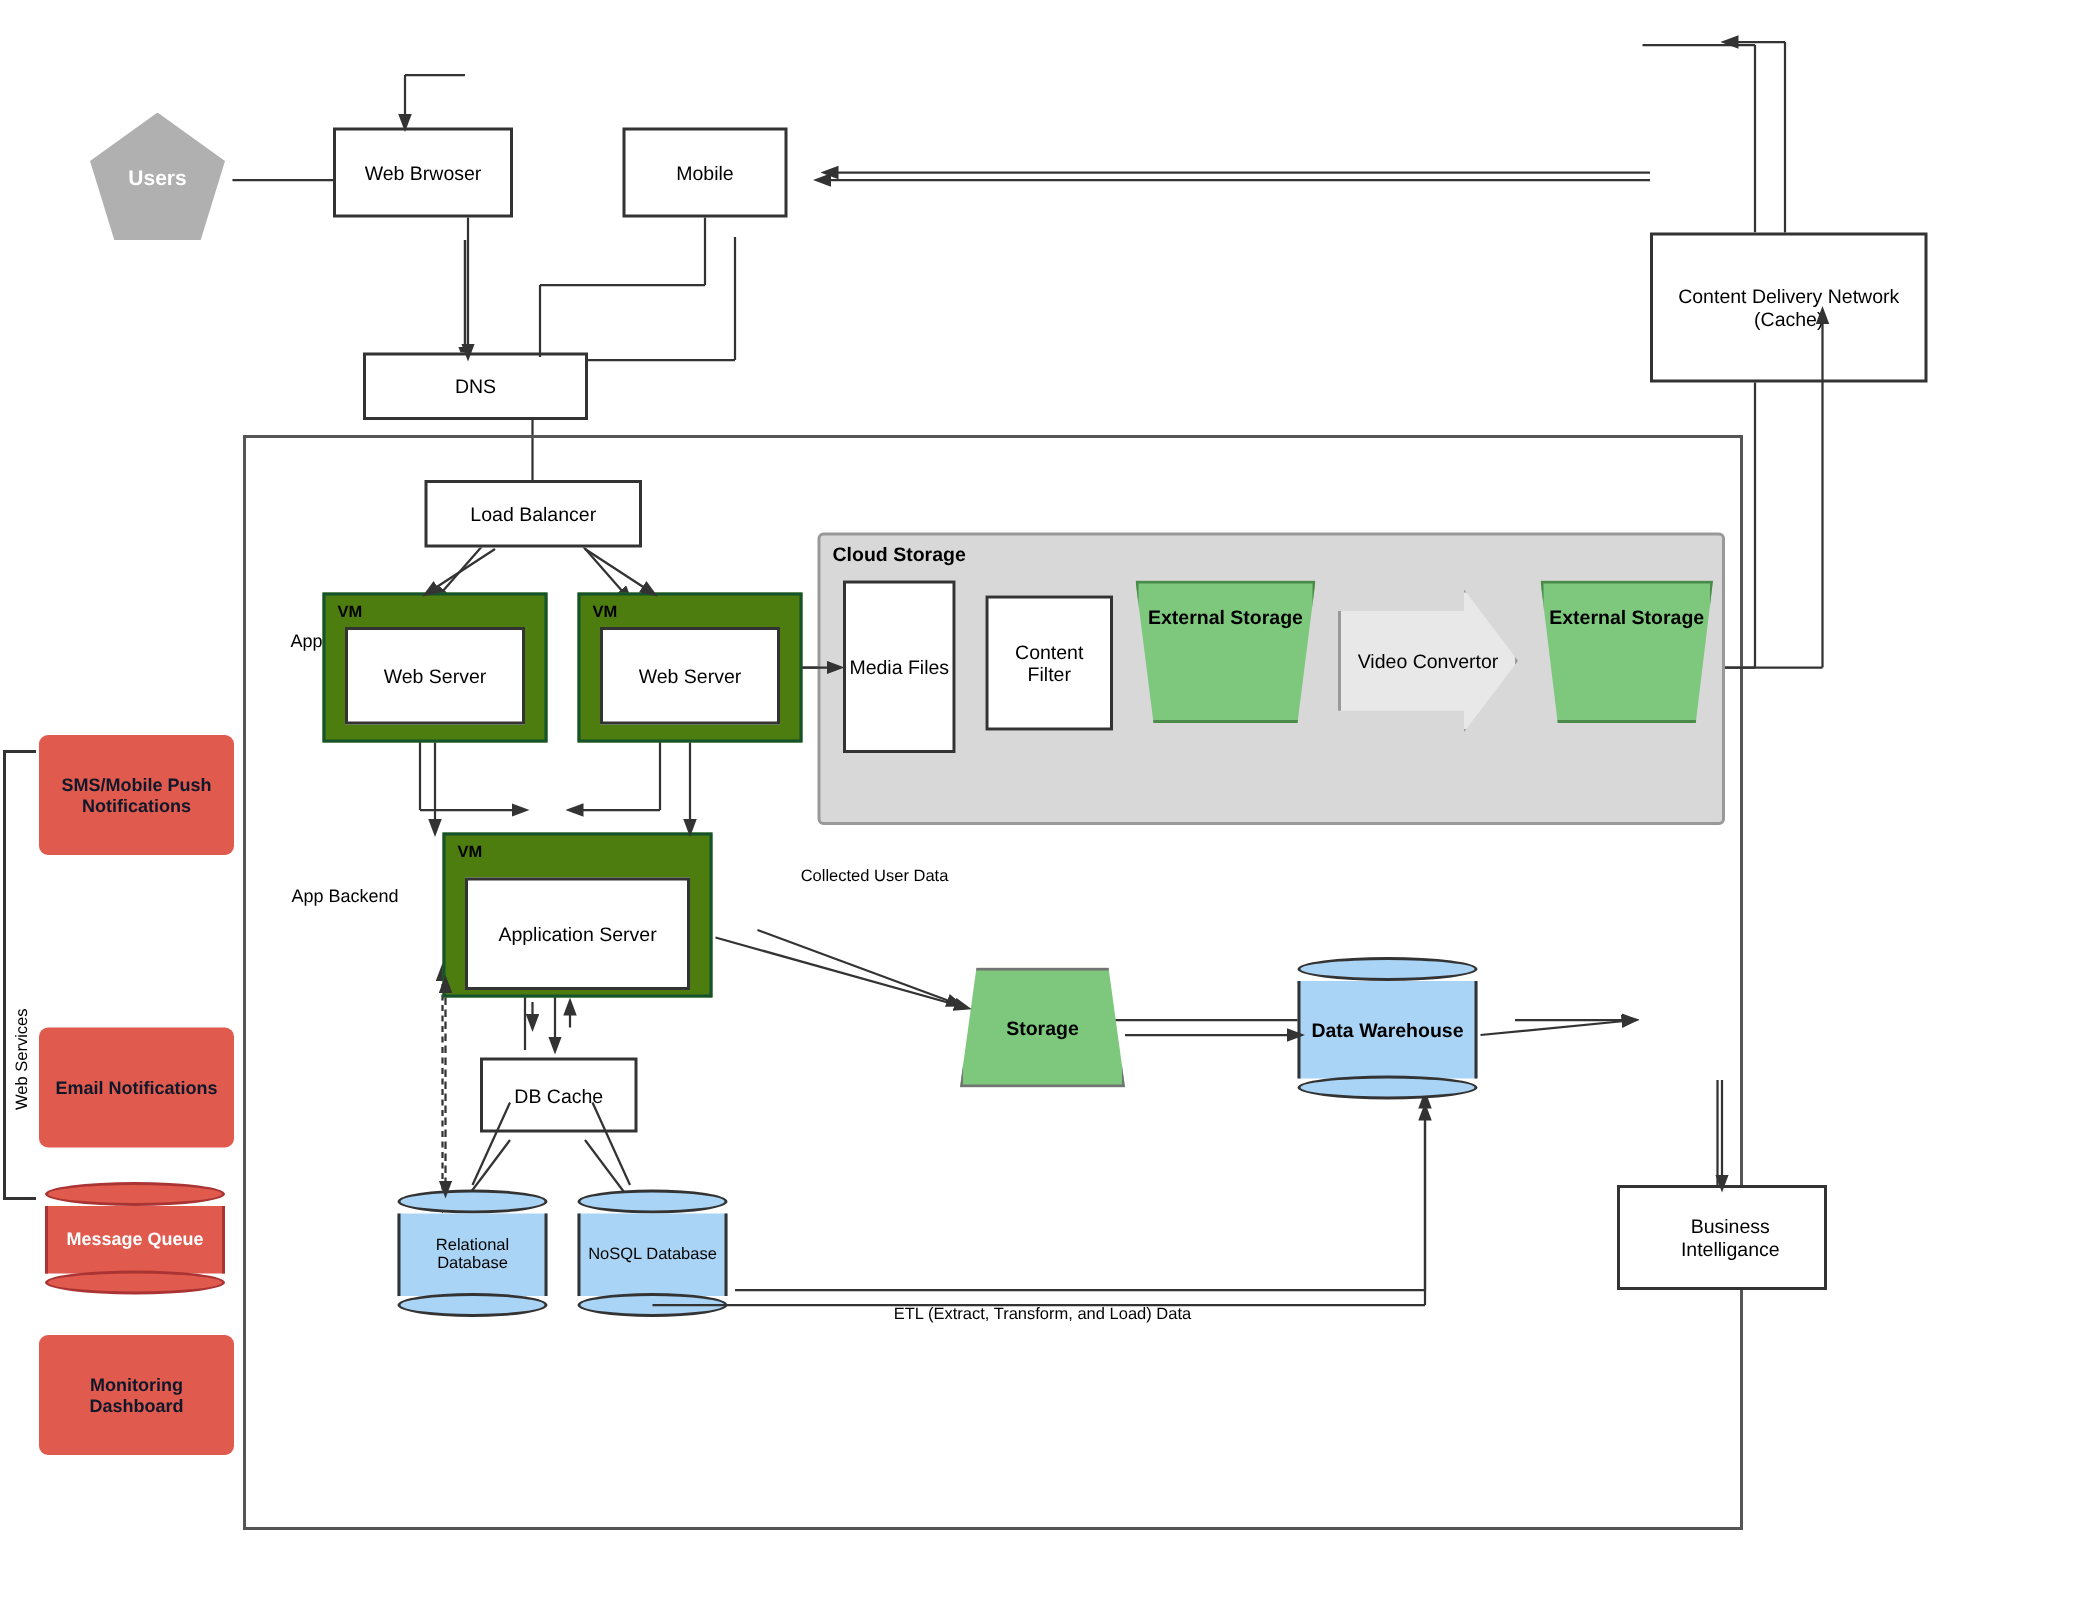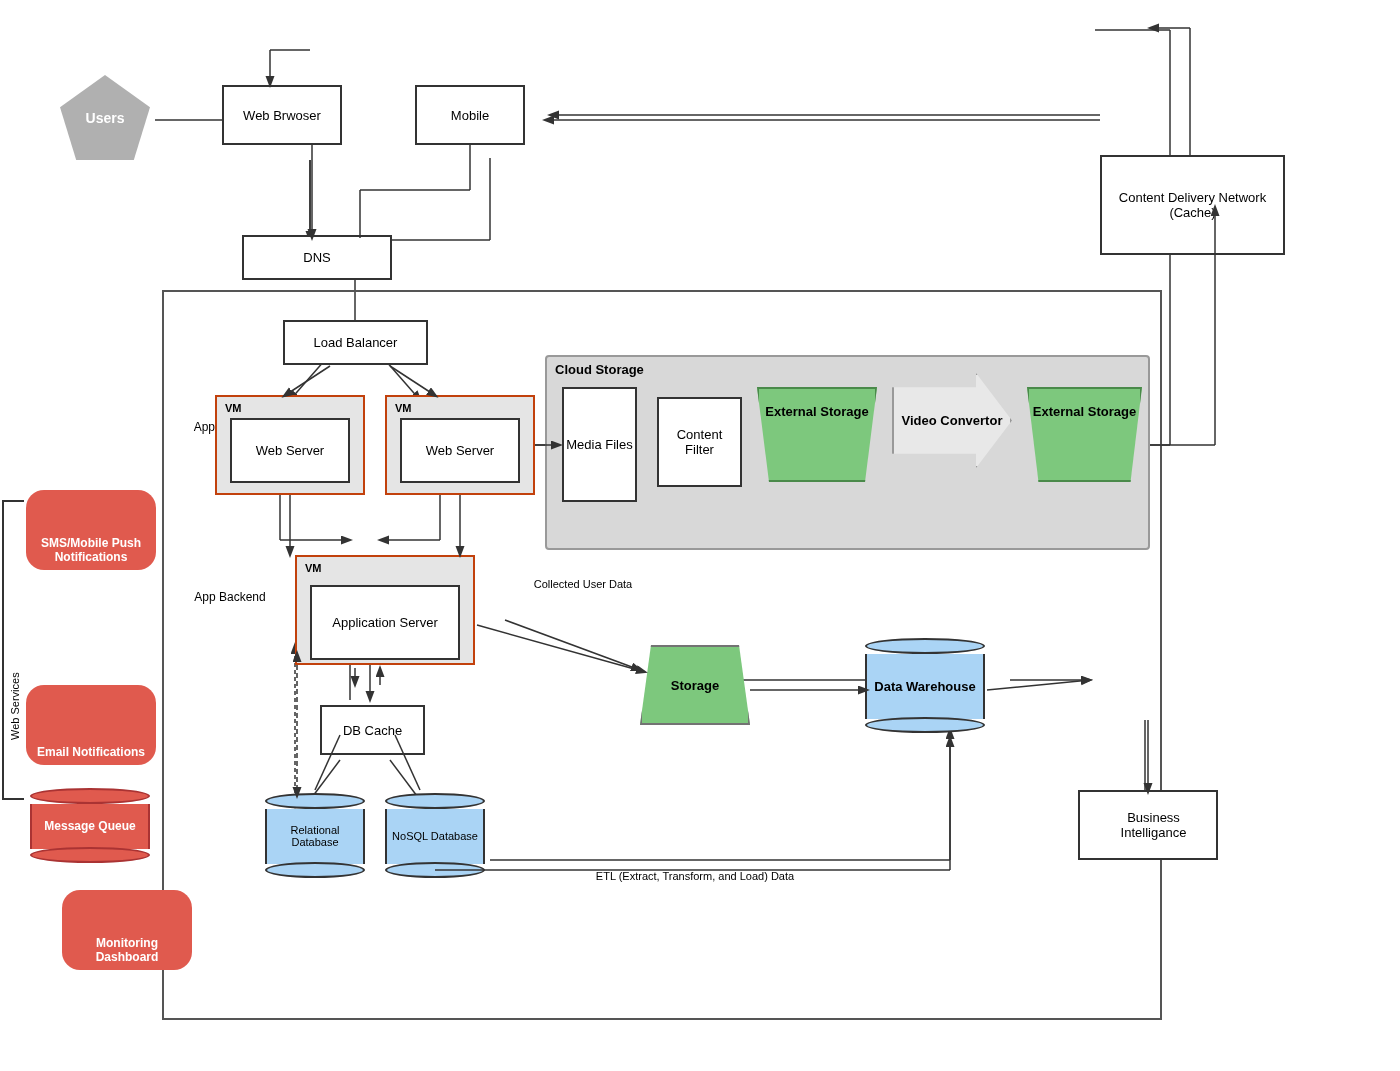--- a/index.html
+++ b/index.html
@@ -37,34 +37,34 @@
       border: 2px solid #333;
       background: #fff;
       display: flex;
       align-items: center;
       justify-content: center;
       text-align: center;
       padding: 4px;
     }
 
     .box-orange {
-      background: #e5e5e5;
-      border: 2px solid #c2410c;
+      background: #4d7c0f;
+      border: 2px solid #14532d;
     }
 
     
     .red-btn {
       position: absolute;
       background: #e05a4e;
-      border-radius: 18px;
-      color: #ffffff;
+      border-radius: 6px;
+      color: #0f172a;
       font-weight: bold;
       font-size: 13px;
       display: flex;
-      align-items: flex-end;
+      align-items: center;
       justify-content: center;
       text-align: center;
       padding: 6px;
     }
 
     
     .cylinder {
       position: absolute;
       display: flex;
       flex-direction: column;
@@ -356,21 +356,21 @@
     </div>
 
     <div class="box" style="left:110px; top:40px; width:85px; height:90px;">
       <span>Content Filter</span>
     </div>
 
     <div class="trapezoid-green-inv" style="left:210px; top:30px; width:120px; height:95px;">
       <span style="padding-top:15px;">External Storage</span>
     </div>
 
-    <div class="arrow-right" style="left:345px; top:16px; width:120px; height:95px;font-weight:bold;">
+    <div class="arrow-right" style="left:345px; top:36px; width:120px; height:95px;">
       <span>Video Convertor</span>
     </div>
 
     <div class="trapezoid-green-inv" style="left:480px; top:30px; width:115px; height:95px;">
       <span style="padding-top:15px;">External Storage</span>
     </div>
   </div>
 
   <div class="trapezoid-green" style="left:640px; top:645px; width:110px; height:80px;">
     <span>Storage</span>
@@ -404,21 +404,21 @@
   </div>
 
   <div class="cylinder cylinder-red" style="left:30px; top:785px; width:120px; height:80px;">
     <div class="cylinder-top" style="background:#e05a4e; border-color:#a33;"></div>
     <div class="cylinder-body" style="height:45px; background:#e05a4e; border-color:#a33; color:#fff; font-weight:bold; font-size:12px; text-align:center;">
       <span>Message Queue</span>
     </div>
     <div class="cylinder-bottom" style="background:#e05a4e; border-color:#a33;"></div>
   </div>
 
-  <div class="red-btn" style="left:26px; top:890px; width:130px; height:80px; font-size:12px;margin-left:36px;">
+  <div class="red-btn" style="left:26px; top:890px; width:130px; height:80px; font-size:12px;">
     <span>Monitoring Dashboard</span>
   </div>
 
   <div class="label-text" style="left:503px; top:578px; width:160px; font-size:11px;">
     <span>Collected User Data</span>
   </div>
 
   <div class="label-text" style="left:495px; top:870px; width:400px; font-size:11px;">
     <span>ETL (Extract, Transform, and Load) Data</span>
   </div>

